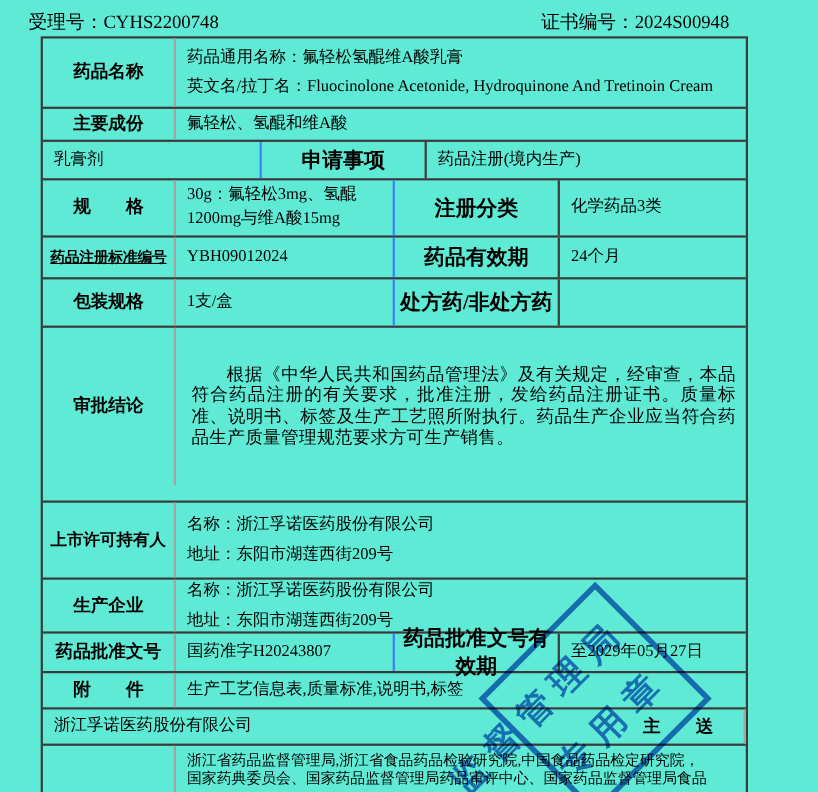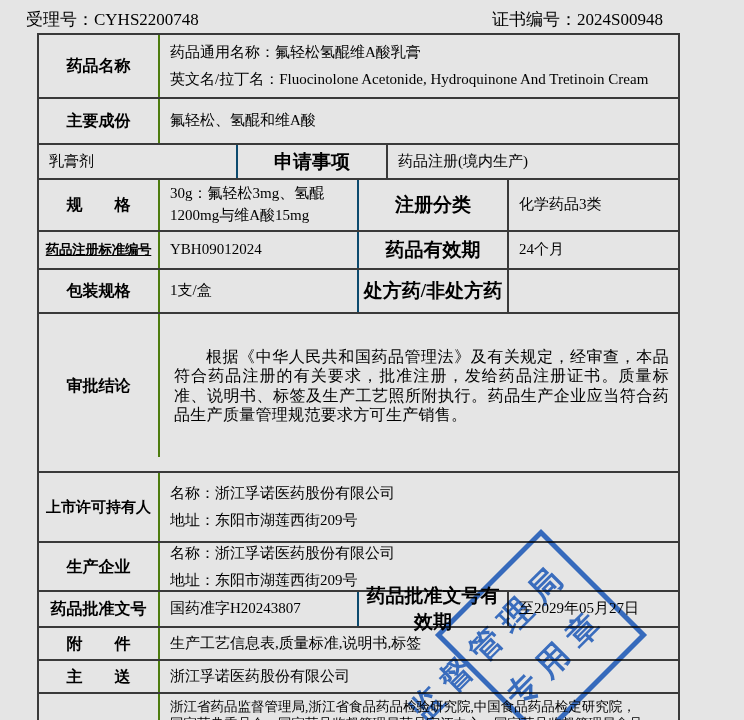--- a/index.html
+++ b/index.html
@@ -1,60 +1,60 @@
 <!DOCTYPE html>
 <html><head>
 <meta charset="utf-8">
 <style>
   html,body { margin:0; padding:0; background:#fff; }
   #page {
     position:relative; width:744px; height:720px; overflow:hidden;
-    background:#e5e5e5; color:#000;
+    background:#5eead4; color:#000;
     font-family:"Liberation Serif","DejaVu Serif",serif;
   }
   .hdr { position:absolute; top:8px; font-size:17px; white-space:nowrap; }
   .hdr-left  { left:26px; }
   .hdr-right { right:81px; }
 
   .doc-table {
     position:absolute; left:37px; top:33px; width:643px;
     border:2px solid #3a3a3a; box-sizing:border-box; background:transparent;
   }
   .row { display:flex; box-sizing:border-box; border-top:2px solid #3a3a3a; }
   .row:first-child { border-top:none; }
   .cell { box-sizing:border-box; min-width:0; }
   .lbl {
-    width:121px; flex:0 0 121px; border-right:2px solid #4d7c0f;
+    width:121px; flex:0 0 121px; border-right:2px solid #a3a3a3;
     display:flex; align-items:center; justify-content:center;
     font-weight:bold; font-size:16px; text-align:center; line-height:1.25;
   }
   .lbl.tight  { font-size:15px; }
   .lbl.xtight { font-size:13.5px; letter-spacing:-0.3px;text-decoration:underline; }
   .val {
     flex:1 1 auto; padding:3px 4px 3px 10px;
     display:flex; flex-direction:column; justify-content:center;
     font-size:15px; line-height:1.45;
   }
-  .c2 { flex:0 0 199px; width:199px; border-right:2px solid #0c4a6e; }
+  .c2 { flex:0 0 199px; width:199px; border-right:2px solid #3b82f6; }
   .c3 {
     flex:0 0 150px; width:150px; border-right:2px solid #3a3a3a;
     display:flex; align-items:center; justify-content:center;
     font-weight:bold; font-size:19px; text-align:center;
   }
   .c4 { flex:1 1 auto; }
   .para {
     display:block; text-align:justify; text-indent:32px;
     font-size:16px; line-height:19.5px; letter-spacing:0.3px;
     padding:3px 5px 3px 4px;
   }
   .twoline div { line-height:27px; }
   .smalltxt { font-size:13.5px; line-height:17px; justify-content:flex-start; padding-top:4px; }
 
   
-  .r1  { height:62px; }  .r2  { height:46px; }  .r3  { height:35px; }
+  .r1  { height:62px; }  .r2  { height:30px; }  .r3  { height:35px; }
   .r4  { height:52px; }  .r5  { height:38px; }  .r6  { height:44px; }
   .r7  { height:145px; } .r8  { height:70px;margin-top:14px; }  .r9  { height:49px; }
   .r10 { height:36px; }  .r11 { height:33px; }  .r12 { height:33px; }
   .r13 { height:60px; }
 
   
   .stamp { position:absolute; left:0; top:0; width:744px; height:720px;
            mix-blend-mode:multiply; opacity:0.92; pointer-events:none; z-index:5; }
   .stamp-border {
     position:absolute; left:466px; top:560px; width:140px; height:140px;
@@ -147,22 +147,22 @@
       <div class="cell c3">药品批准文号有效期</div>
       <div class="cell val c4">至2029年05月27日</div>
     </div>
 
     <div class="row r11">
       <div class="cell lbl">附　　件</div>
       <div class="cell val">生产工艺信息表,质量标准,说明书,标签</div>
     </div>
 
     <div class="row r12">
+      <div class="cell val">浙江孚诺医药股份有限公司</div>
       <div class="cell lbl">主　　送</div>
-      <div class="cell val">浙江孚诺医药股份有限公司</div>
     </div>
 
     <div class="row r13">
       <div class="cell lbl"></div>
       <div class="cell val smalltxt">
         <div>浙江省药品监督管理局,浙江省食品药品检验研究院,中国食品药品检定研究院，</div>
         <div>国家药典委员会、国家药品监督管理局药品审评中心、国家药品监督管理局食品</div>
       </div>
     </div>
 

